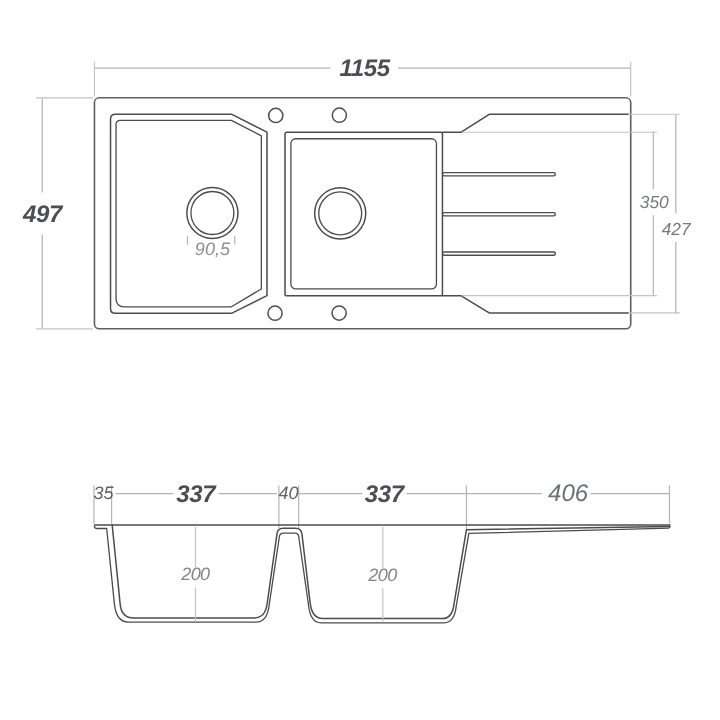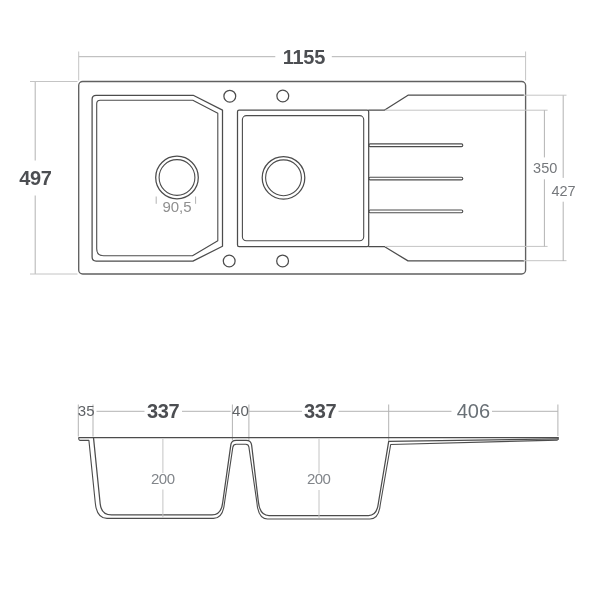--- a/index.html
+++ b/index.html
@@ -1,16 +1,16 @@
 <!DOCTYPE html>
 <html><head>
 <meta charset="utf-8">
 <style>
   html,body{margin:0;padding:0;background:#ffffff;}
-  .page{width:600px;height:559px;position:relative;background:#fff;}
+  .page{width:600px;height:559px;position:relative;background:#fff;font-style:italic;}
   text{font-family:"Liberation Sans",sans-serif;}
   .dim{stroke:#b3b3b3;stroke-width:1;fill:none;}
   .ext{stroke:#c4c4c4;stroke-width:1;fill:none;}
   .main{stroke:#4c4c4c;stroke-width:1.25;fill:none;stroke-linejoin:round;stroke-linecap:round;}
   .outer{stroke:#606060;stroke-width:1.35;fill:none;}
   .thin{stroke:#4c4c4c;stroke-width:1.1;fill:none;stroke-linejoin:round;}
   .bold{font-weight:700;font-size:20px;fill:#4c4e52;letter-spacing:-0.3px;}
   .small{font-size:15px;fill:#5f6266;}
   .mid{font-size:14.5px;fill:#75787c;}
   .big{font-size:20px;fill:#697076;}

